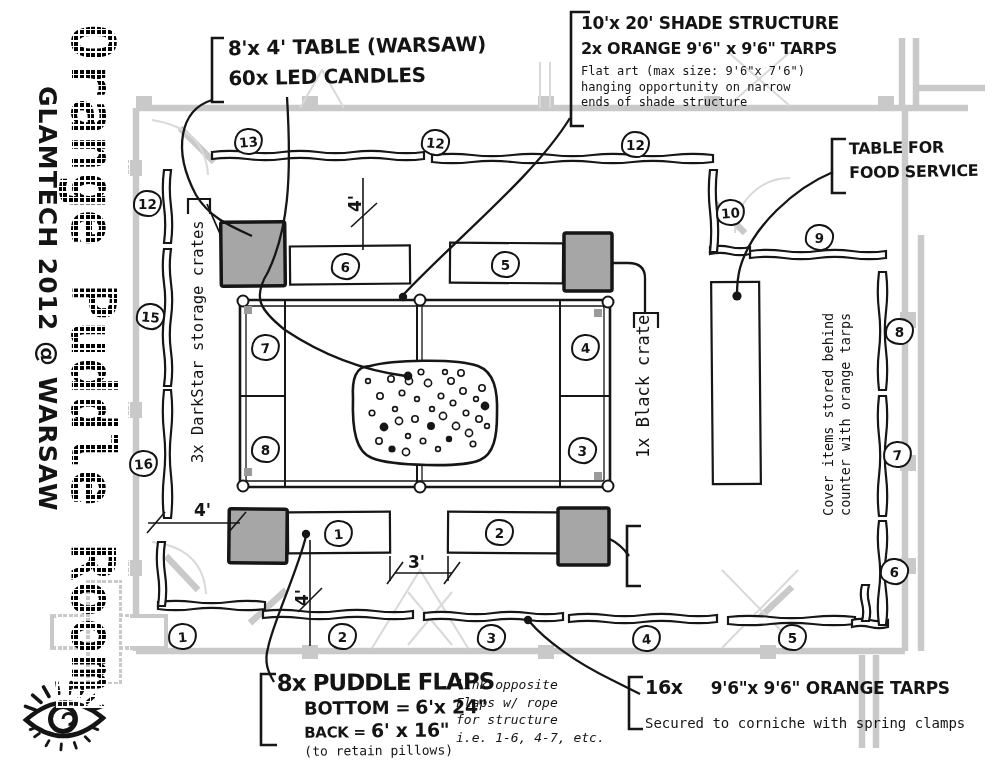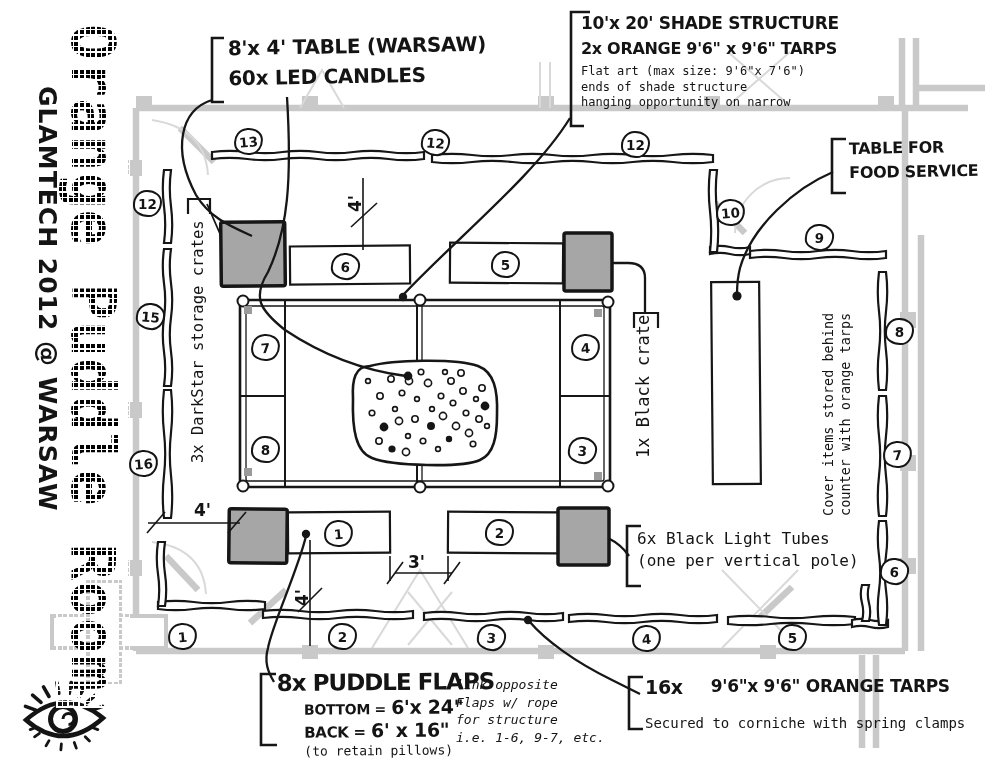--- a/index.html
+++ b/index.html
@@ -271,56 +271,52 @@
   <div class="abs callout" style="left:228px;top:34px;transform:rotate(-1deg);">
     <div class="hand" style="font-size:20px;">8'x 4' TABLE (WARSAW)</div>
     <div class="hand" style="font-size:20px;margin-top:6px;">60x LED CANDLES</div>
   </div>
 
   <div class="abs callout" style="left:581px;top:13px;">
     <div class="hand" style="font-size:17px;text-align:right;">10'x 20' SHADE STRUCTURE</div>
     <div class="hand" style="font-size:16px;margin-top:6px;">2x ORANGE  9'6" x 9'6" TARPS</div>
     <div class="mono" style="font-size:12px;line-height:15.5px;margin-top:6px;">
       <div>Flat art (max size: 9'6"x 7'6")</div>
+      <div>hanging opportunity on narrow</div>
       <div>ends of shade structure</div>
-      <div>hanging opportunity on narrow</div>
     </div>
   </div>
 
   <div class="abs callout" style="left:849px;top:138px;transform:rotate(-1deg);">
     <div class="hand" style="font-size:16px;">TABLE FOR</div>
     <div class="hand" style="font-size:16px;margin-top:5px;">FOOD SERVICE</div>
   </div>
 
-  <div class="abs callout" style="left:637px;top:529px;">
-    <div class="mono" style="font-size:16px;">6x Black Light Tubes</div>
-    <div class="mono" style="font-size:16px;margin-top:3px;">(one per vertical pole)</div>
-  </div>
 
   <div class="abs callout" style="left:277px;top:669px;transform:rotate(-0.5deg);">
     <div class="hand" style="font-size:23px;letter-spacing:-1px;">8x PUDDLE FLAPS</div>
     <div style="margin-left:27px;margin-top:1px;">
-      <span class="hand" style="font-size:14px;">BOTTOM =</span>
+      <span class="hand" style="font-size:18px;">BOTTOM =</span>
       <span class="hand" style="font-size:19px;">6'x 24"</span>
     </div>
     <div style="margin-left:27px;margin-top:1px;">
       <span class="hand" style="font-size:15px;">BACK =</span>
       <span class="hand" style="font-size:19px;">6' x 16"</span>
     </div>
     <div class="mono" style="font-size:13px;margin-left:27px;margin-top:2px;">(to retain pillows)</div>
   </div>
   <div class="abs callout mono" style="left:456px;top:676px;font-size:13px;line-height:17.5px;font-style:italic;">
     <div>link opposite</div>
     <div>Flaps w/ rope</div>
     <div>for structure</div>
-    <div>i.e. 1-6, 9-7, etc.</div>
+    <div>i.e. 1-6, 4-7, etc.</div>
   </div>
 
   <div class="abs callout" style="left:645px;top:676px;">
-    <div style="display:flex;align-items:flex-start;">
+    <div style="display:flex;align-items:flex-end;">
       <span class="hand" style="font-size:19px;">16x</span>
       <span class="hand" style="font-size:17px;margin-left:28px;">9'6"x 9'6" ORANGE TARPS</span>
     </div>
     <div class="mono" style="font-size:14px;margin-top:17px;">Secured to corniche with spring clamps</div>
   </div>
 
   <div class="abs mono rotm90" style="left:189px;top:463px;font-size:15.5px;">3x DarkStar storage crates</div>
   <div class="abs mono rotm90" style="left:633px;top:458px;font-size:17px;">1x Black crate</div>
   <div class="abs mono rotm90" style="left:820px;top:516px;font-size:13.5px;line-height:16.5px;">
     <div>Cover items stored behind</div>

